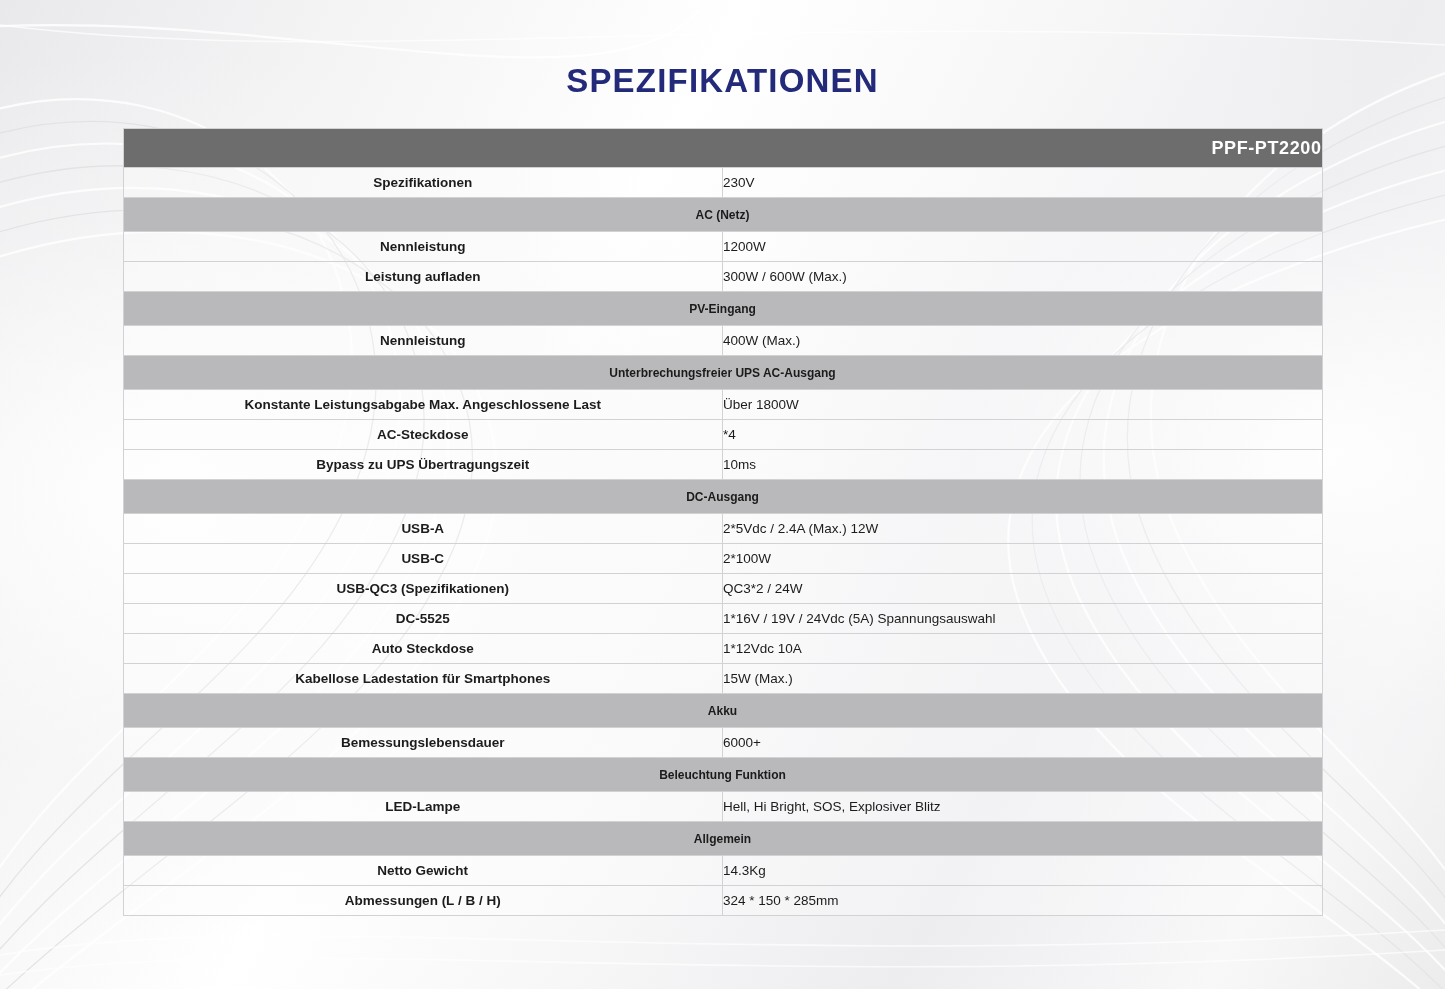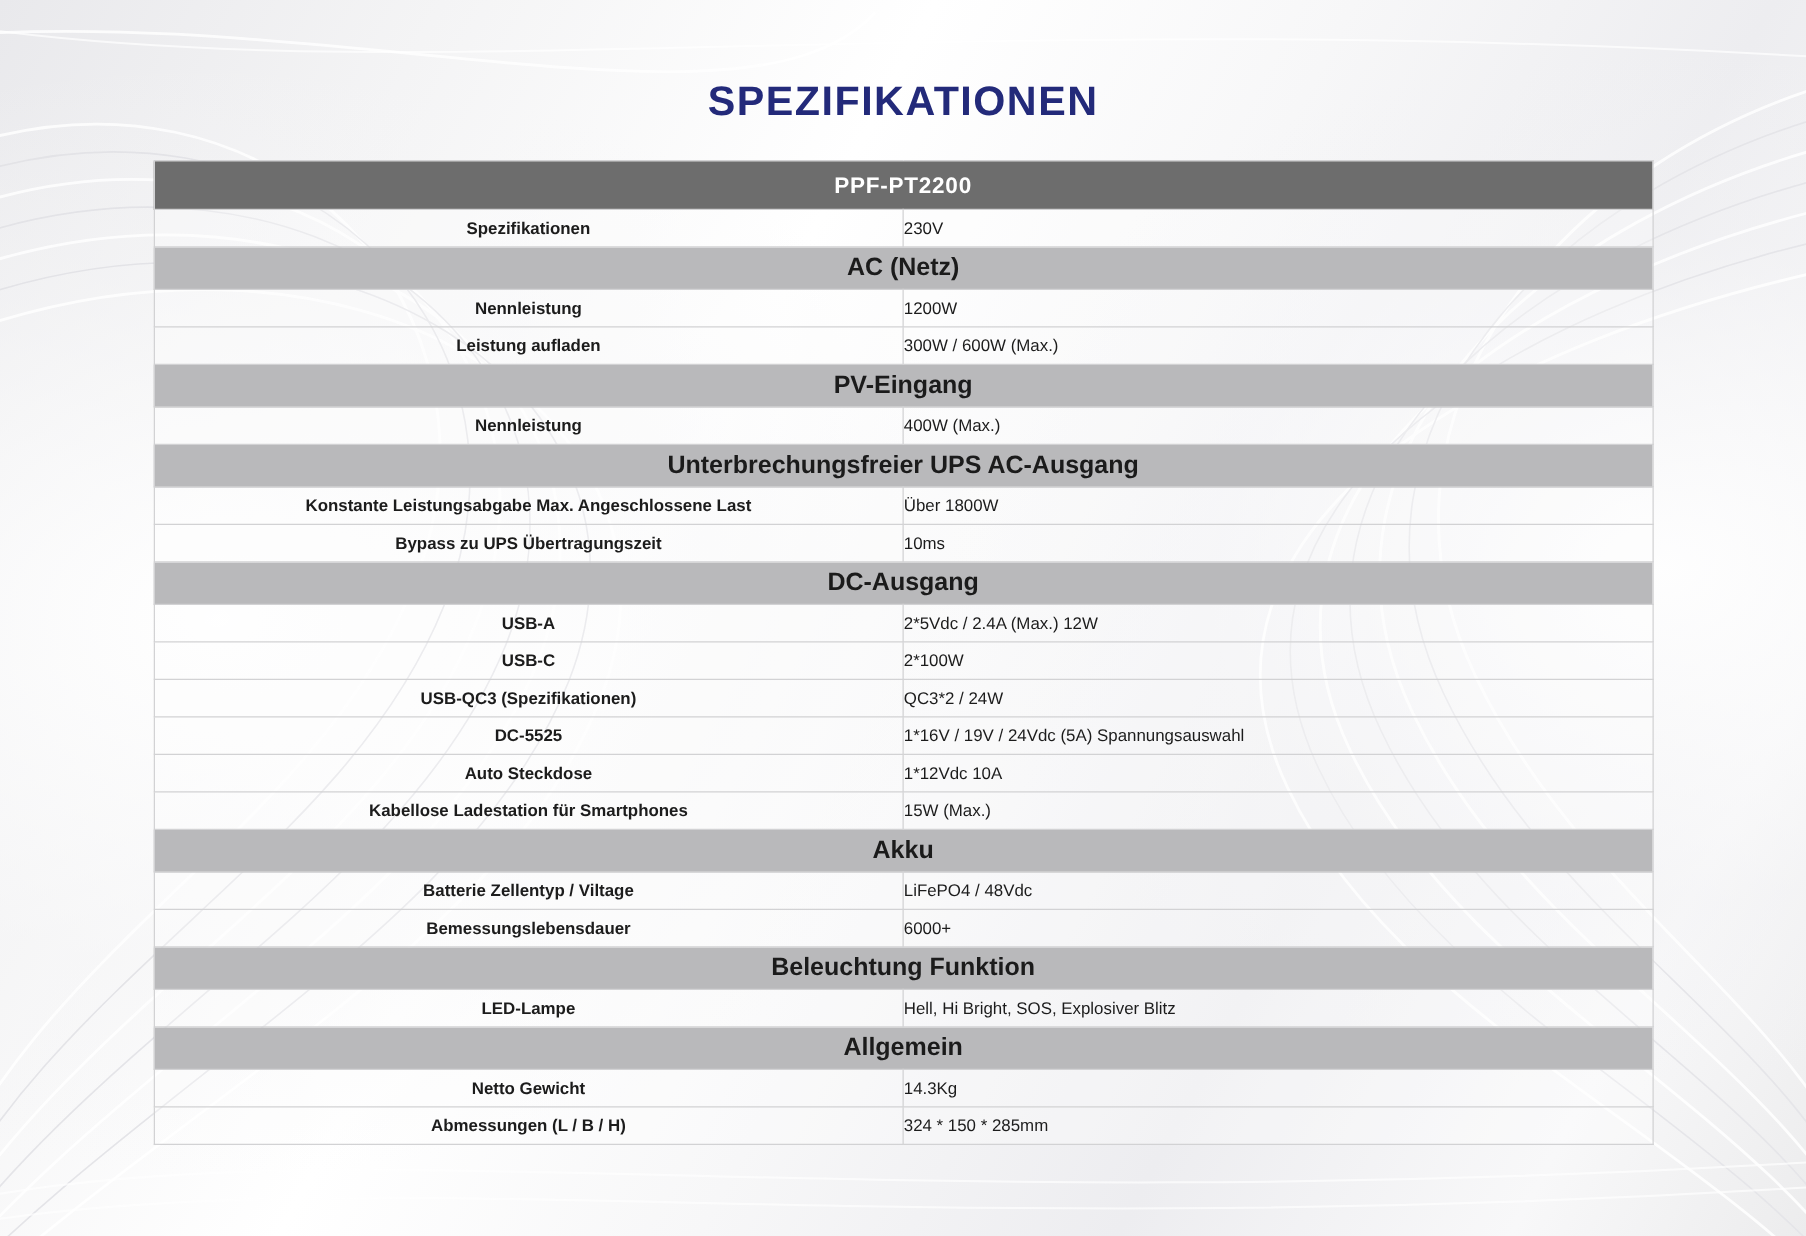--- a/index.html
+++ b/index.html
@@ -57,34 +57,34 @@
   }
   table.spec td {
     border: 1px solid #d2d2d4;
     padding: 0;
     vertical-align: middle;
   }
 
   .row-head td {
     background: #6d6d6d;
     color: #ffffff;
-    text-align: center;
+    text-align: right;
     font-weight: bold;
     font-size: 18px;
     height: 38px;
     letter-spacing: 0.6px;
     border: 1px solid #6d6d6d;
   }
 
   .row-section td {
     background: #b9b9bb;
     color: #1b1b1b;
     text-align: center;
     font-weight: bold;
-    font-size: 20px;
+    font-size: 12px;
     height: 33px;
     border: 1px solid #c6c6c8;
   }
 
   .cell-label {
     width: 600px;
     text-align: center;
     font-size: 13.5px;
     font-weight: bold;
     color: #1c1c1c;
@@ -168,20 +168,24 @@
             <td class="cell-value">400W (Max.)</td>
           </tr>
           <tr class="row-section">
             <td colspan="2">Unterbrechungsfreier UPS AC-Ausgang</td>
           </tr>
           <tr class="row-data">
             <td class="cell-label">Konstante Leistungsabgabe Max. Angeschlossene Last</td>
             <td class="cell-value">Über 1800W</td>
           </tr>
           <tr class="row-data">
+            <td class="cell-label">AC-Steckdose</td>
+            <td class="cell-value">*4</td>
+          </tr>
+          <tr class="row-data">
             <td class="cell-label">Bypass zu UPS Übertragungszeit</td>
             <td class="cell-value">10ms</td>
           </tr>
           <tr class="row-section">
             <td colspan="2">DC-Ausgang</td>
           </tr>
           <tr class="row-data">
             <td class="cell-label">USB-A</td>
             <td class="cell-value">2*5Vdc / 2.4A (Max.) 12W</td>
           </tr>
@@ -200,24 +204,20 @@
           <tr class="row-data">
             <td class="cell-label">Auto Steckdose</td>
             <td class="cell-value">1*12Vdc 10A</td>
           </tr>
           <tr class="row-data">
             <td class="cell-label">Kabellose Ladestation für Smartphones</td>
             <td class="cell-value">15W (Max.)</td>
           </tr>
           <tr class="row-section">
             <td colspan="2">Akku</td>
-          </tr>
-          <tr class="row-data">
-            <td class="cell-label">Batterie Zellentyp / Viltage</td>
-            <td class="cell-value">LiFePO4 / 48Vdc</td>
           </tr>
           <tr class="row-data">
             <td class="cell-label">Bemessungslebensdauer</td>
             <td class="cell-value">6000+</td>
           </tr>
           <tr class="row-section">
             <td colspan="2">Beleuchtung Funktion</td>
           </tr>
           <tr class="row-data">
             <td class="cell-label">LED-Lampe</td>

